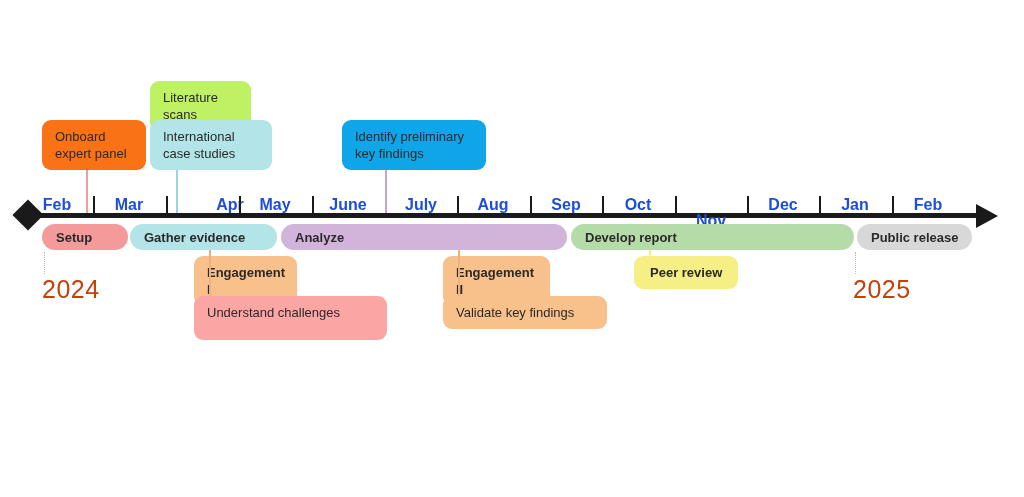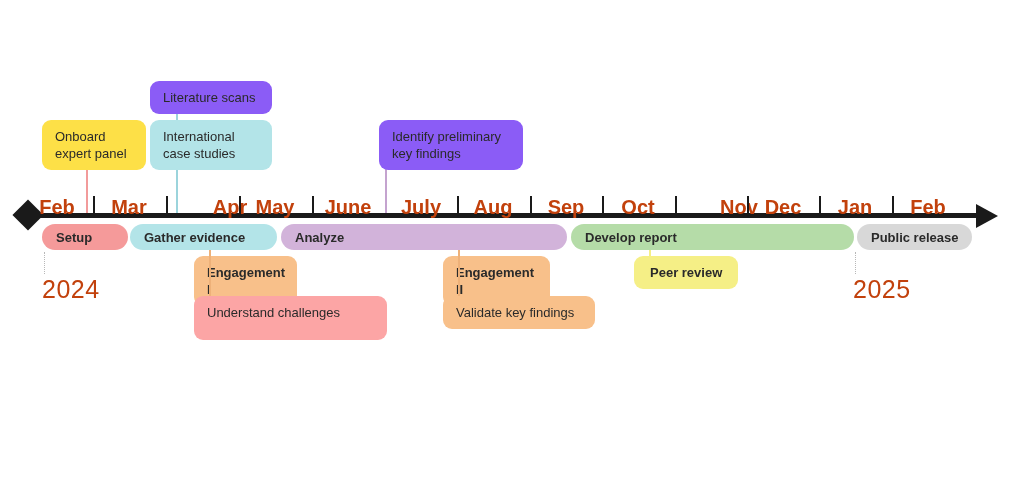--- a/index.html
+++ b/index.html
@@ -21,21 +21,21 @@
   .axis-arrow{
     position:absolute;width:0;height:0;
     border-top:12px solid transparent;
     border-bottom:12px solid transparent;
     border-left:22px solid #1a1a1a;
   }
   .tick{
     position:absolute;width:2px;background:#1a1a1a;
   }
   .month{
-    position:absolute;font-size:20px;font-weight:700;color:#c2410c;
+    position:absolute;font-size:16px;font-weight:700;color:#1d4ed8;
     text-align:center;white-space:nowrap;transform:translateX(-50%);
   }
 
   
   .bar{
     position:absolute;height:26px;border-radius:13px;
     display:flex;align-items:center;
     font-size:13px;font-weight:700;color:#2a2a2a;
     padding-left:14px;box-sizing:border-box;white-space:nowrap;
   }
@@ -80,21 +80,21 @@
       <div class="month" style="left: 348px; top: 196px;">June</div>
       <div class="tick" style="left: 312px; top: 196px; height: 18px;"></div>
       <div class="month" style="left: 421px; top: 196px;">July</div>
       <div class="tick" style="left: 385px; top: 196px; height: 18px;"></div>
       <div class="month" style="left: 493px; top: 196px;">Aug</div>
       <div class="tick" style="left: 457px; top: 196px; height: 18px;"></div>
       <div class="month" style="left: 566px; top: 196px;">Sep</div>
       <div class="tick" style="left: 530px; top: 196px; height: 18px;"></div>
       <div class="month" style="left: 638px; top: 196px;">Oct</div>
       <div class="tick" style="left: 602px; top: 196px; height: 18px;"></div>
-      <div class="month" style="left: 711px; top: 196px; margin-left: 28px;">Nov</div>
+      <div class="month" style="left: 711px; top: 212px;">Nov</div>
       <div class="tick" style="left: 675px; top: 196px; height: 18px;"></div>
       <div class="month" style="left: 783px; top: 196px;">Dec</div>
       <div class="tick" style="left: 747px; top: 196px; height: 18px;"></div>
       <div class="month" style="left: 855px; top: 196px;">Jan</div>
       <div class="tick" style="left: 819px; top: 196px; height: 18px;"></div>
       <div class="month" style="left: 928px; top: 196px;">Feb</div>
       <div class="tick" style="left: 892px; top: 196px; height: 18px;"></div>
     </div>
 
   <div id="bars-layer">
@@ -110,55 +110,55 @@
       <div class="bar" style="left: 571px; top: 224px; width: 283px; background: rgb(181, 220, 168);">
         <span>Develop report</span>
       </div>
       <div class="bar" style="left: 857px; top: 224px; width: 115px; background: rgb(216, 216, 216);">
         <span>Public release</span>
       </div>
     </div>
 
   <div id="above-layer">
       <div class="conn" style="left: 86px; top: 166px; height: 47px; background: rgb(242, 155, 155);"></div>
-      <div class="callout" style="left: 42px; top: 120px; width: 104px; min-height: 46px; background: #fde047;">
+      <div class="callout" style="left: 42px; top: 120px; width: 104px; min-height: 46px; background: #f97316;">
         <div>Onboard</div>
         <div>expert panel</div>
       </div>
       <div class="conn" style="left: 176px; top: 109px; height: 104px; background: rgb(156, 212, 220);"></div>
-      <div class="callout" style="left: 150px; top: 81px; width: 122px; min-height: 28px; background: #8b5cf6;">
+      <div class="callout" style="left: 150px; top: 81px; width: 101px; min-height: 28px; background: #bef264;">
         <div>Literature scans</div>
       </div>
       <div class="conn" style="left: 176px; top: 166px; height: 47px; background: rgb(156, 212, 220);"></div>
       <div class="callout" style="left: 150px; top: 120px; width: 122px; min-height: 46px; background: rgb(179, 228, 232);">
         <div>International</div>
         <div>case studies</div>
       </div>
       <div class="conn" style="left: 385px; top: 166px; height: 47px; background: rgb(196, 163, 207);"></div>
-      <div class="callout" style="left: 379px; top: 120px; width: 144px; min-height: 46px; background: #8b5cf6;">
+      <div class="callout" style="left: 342px; top: 120px; width: 144px; min-height: 46px; background: #0ea5e9;">
         <div>Identify preliminary</div>
         <div>key findings</div>
       </div>
     </div>
 
   <div id="below-layer">
       <div class="conn" style="left: 209px; top: 250px; height: 6px; background: rgb(238, 177, 121);"></div>
       <div class="callout bold" style="left: 194px; top: 256px; width: 103px; min-height: 26px; background: rgb(248, 192, 138);">
         <div>Engagement I</div>
       </div>
       <div class="conn" style="left: 209px; top: 250px; height: 46px; background: rgb(238, 177, 121);"></div>
       <div class="callout" style="left: 194px; top: 296px; width: 193px; min-height: 44px; background: #fca5a5;">
         <div>Understand challenges</div>
       </div>
       <div class="conn" style="left: 458px; top: 250px; height: 6px; background: rgb(238, 177, 121);"></div>
       <div class="callout bold" style="left: 443px; top: 256px; width: 107px; min-height: 26px; background: rgb(248, 192, 138);">
         <div>Engagement II</div>
       </div>
       <div class="conn" style="left: 458px; top: 250px; height: 46px; background: rgb(238, 177, 121);"></div>
-      <div class="callout" style="left: 443px; top: 296px; width: 152px; min-height: 26px; background: rgb(248, 192, 138);">
+      <div class="callout" style="left: 443px; top: 296px; width: 164px; min-height: 26px; background: rgb(248, 192, 138);">
         <div>Validate key findings</div>
       </div>
       <div class="conn" style="left: 649px; top: 250px; height: 6px; background: rgb(245, 239, 134);"></div>
       <div class="callout bold" style="left: 634px; top: 256px; width: 104px; min-height: 26px; background: rgb(245, 239, 134); padding-left: 16px;">
         <div>Peer review</div>
       </div>
     </div>
 
   <div id="years-layer">
       <div class="yearline" style="left: 44px; top: 252px; height: 22px;"></div>

